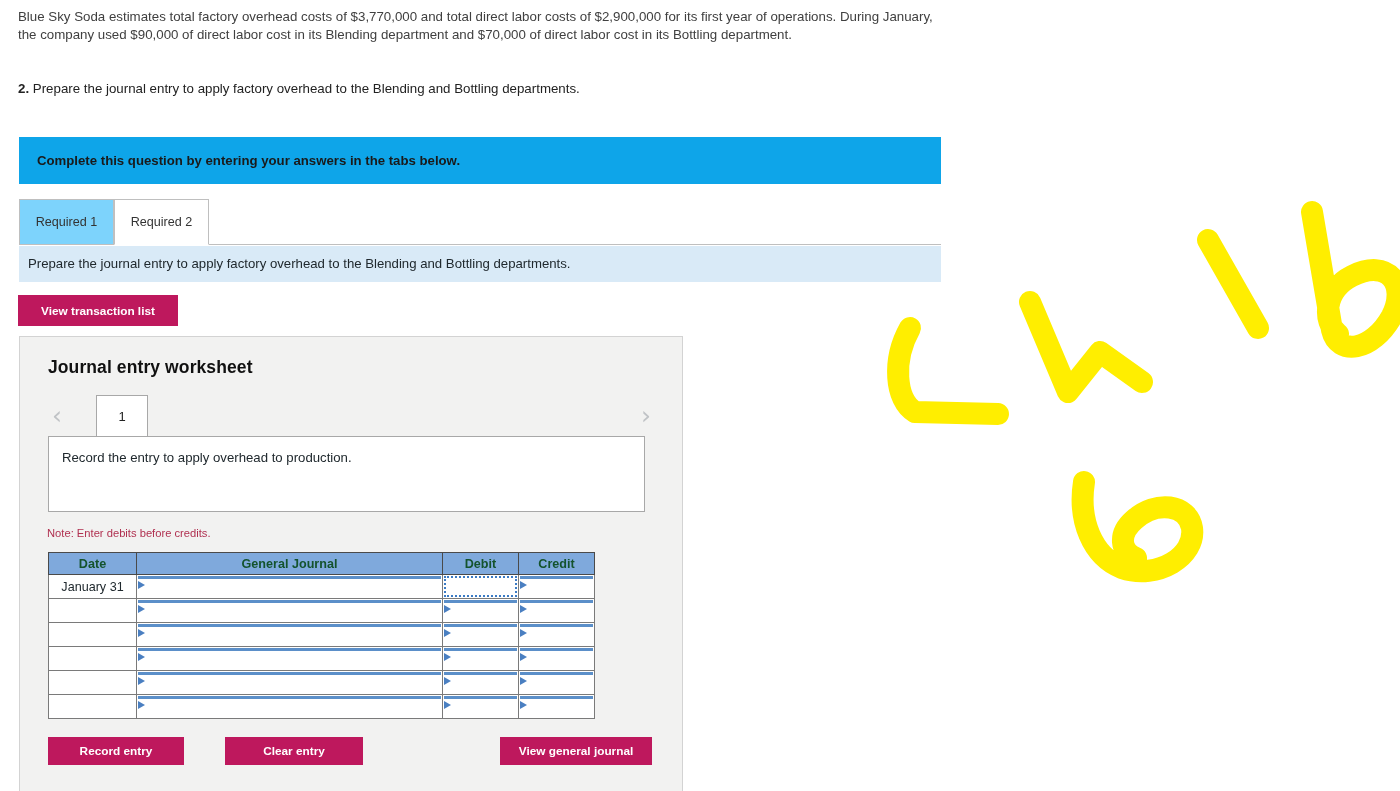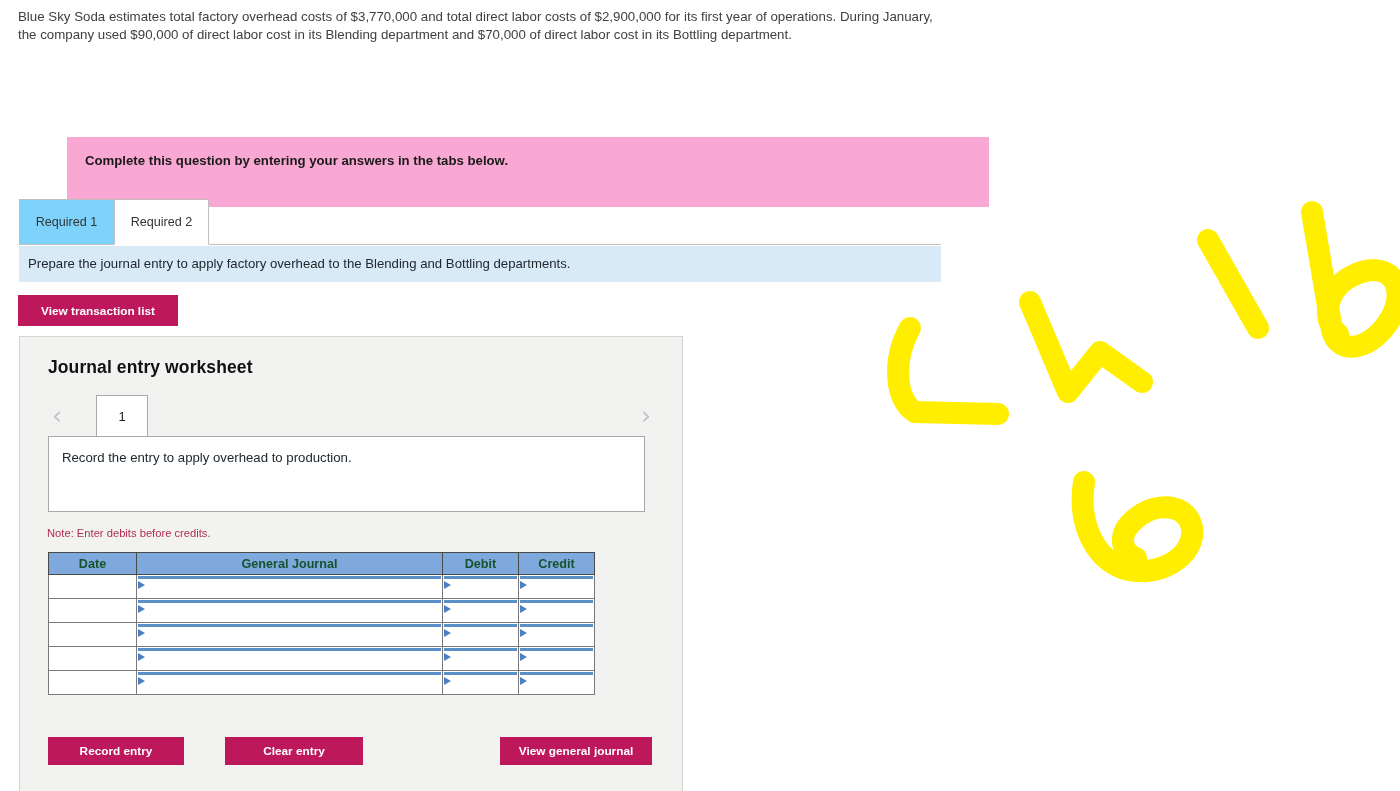--- a/index.html
+++ b/index.html
@@ -37,24 +37,23 @@
   }
   .req-line { white-space: nowrap; }
   .req-num { font-weight: bold; }
 
   
   #complete-bar {
     position: absolute;
     left: 19px;
     top: 137px;
     width: 922px;
-    height: 70px;
-    background: #f9a8d4;
-    box-sizing: border-box;
-    margin-left: 48px;
+    height: 47px;
+    background: #0ea5e9;
+    box-sizing: border-box;
   }
   #complete-bar-text {
     position: absolute;
     left: 18px;
     top: 16px;
     font-size: 13.2px;
     font-weight: bold;
     color: #1a1a1a;
   }
 
@@ -326,20 +325,24 @@
     height: 791px;
     pointer-events: none;
   }
 </style>
 </head>
 <body>
 
 <div id="problem-statement">Blue Sky Soda estimates total factory overhead costs of $3,770,000 and total direct labor costs of $2,900,000 for its first year of operations. During January, the company used $90,000 of direct labor cost in its Blending department and $70,000 of direct labor cost in its Bottling department.</div>
 
 <div id="requirements-list">
+  <div class="req-line">
+    <span class="req-num">2.</span>
+    <span>Prepare the journal entry to apply factory overhead to the Blending and Bottling departments.</span>
+  </div>
 </div>
 
 <div id="complete-bar">
   <div id="complete-bar-text">Complete this question by entering your answers in the tabs below.</div>
 </div>
 
 <div id="tab-strip">
   <div id="tab-underline"></div>
   <div class="tab inactive">Required 1</div>
   <div class="tab active">Required 2</div>
@@ -376,20 +379,36 @@
     </colgroup>
     <thead>
       <tr>
         <th>Date</th>
         <th>General Journal</th>
         <th>Debit</th>
         <th>Credit</th>
       </tr>
     </thead>
     <tbody>
+      <tr>
+        <td class="date-cell">January 31</td>
+        <td class="input-cell">
+          <div class="cell-inner">
+              <span class="cell-marker"></span>
+            </div>
+        </td>
+        <td class="input-cell focused">
+          <div class="cell-inner"></div>
+        </td>
+        <td class="input-cell">
+          <div class="cell-inner">
+              <span class="cell-marker"></span>
+            </div>
+        </td>
+      </tr>
       <tr>
         <td class="date-cell"></td>
         <td class="input-cell">
           <div class="cell-inner">
               <span class="cell-marker"></span>
             </div>
         </td>
         <td class="input-cell">
           <div class="cell-inner">
               <span class="cell-marker"></span>

